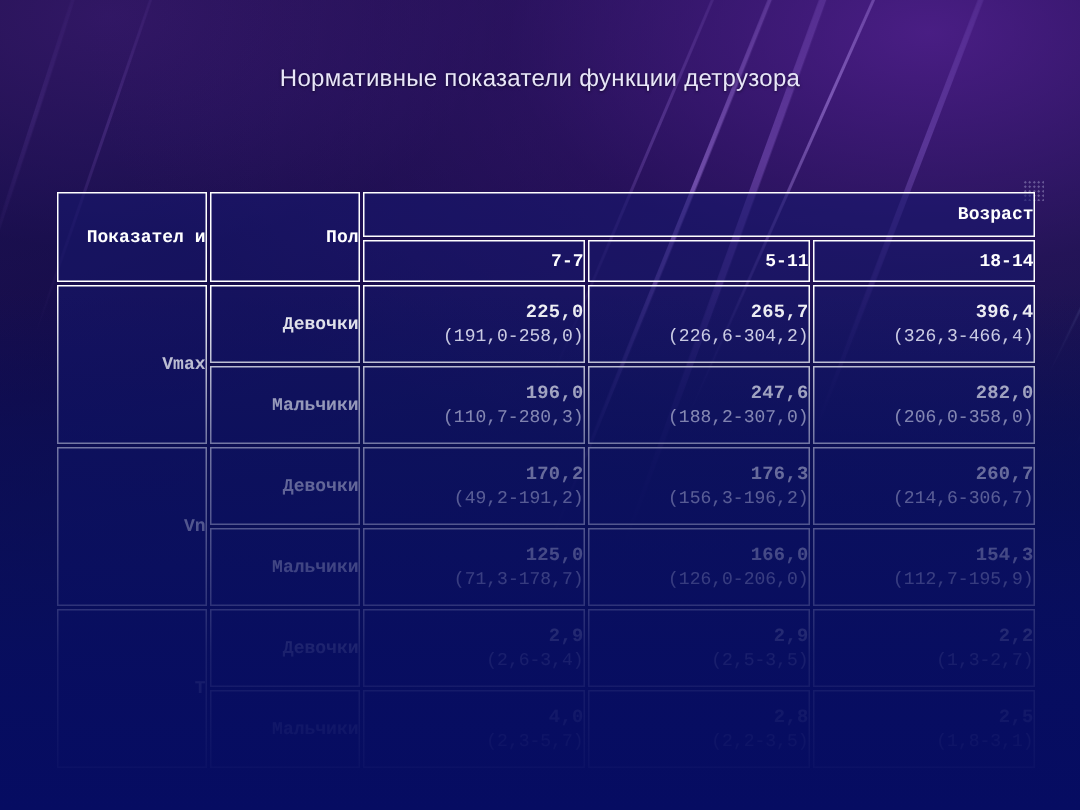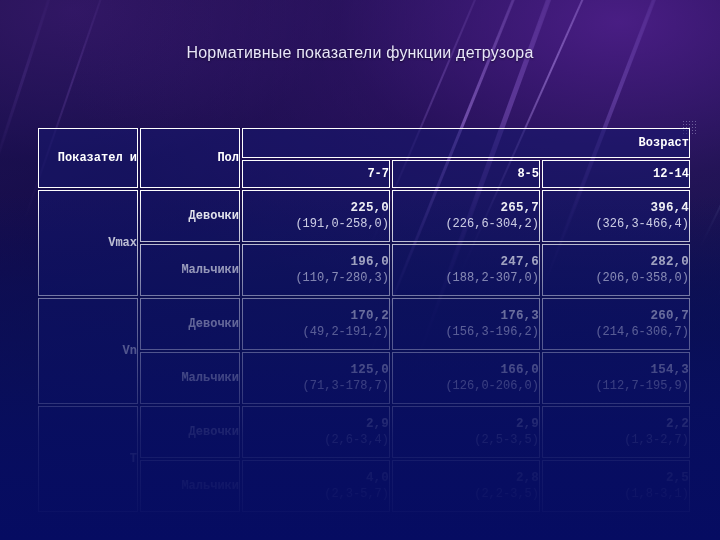--- a/index.html
+++ b/index.html
@@ -194,22 +194,22 @@
         <col class="c-age">
       </colgroup>
       <tbody>
         <tr>
           <td class="hdr-tall" rowspan="2">Показател и</td>
           <td class="hdr-tall" rowspan="2">Пол</td>
           <td class="hdr" colspan="3">Возраст</td>
         </tr>
         <tr>
           <td class="age-head">7-7</td>
-          <td class="age-head">8-5</td>
-          <td class="age-head">12-14</td>
+          <td class="age-head">5-11</td>
+          <td class="age-head">18-14</td>
         </tr>
 
         <tr>
           <td class="indicator" rowspan="2">Vmax</td>
           <td class="sex">Девочки</td>
           <td class="val">
             <span class="mean">225,0</span>
             <span class="range">(191,0-258,0)</span>
           </td>
           <td class="val">

